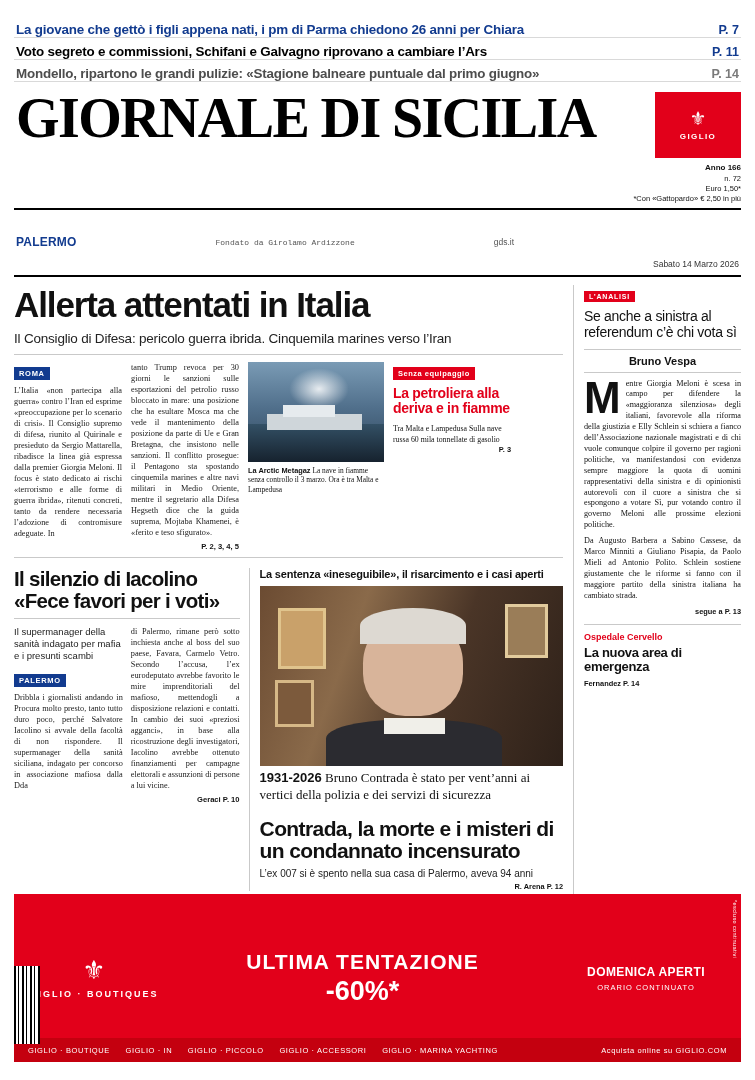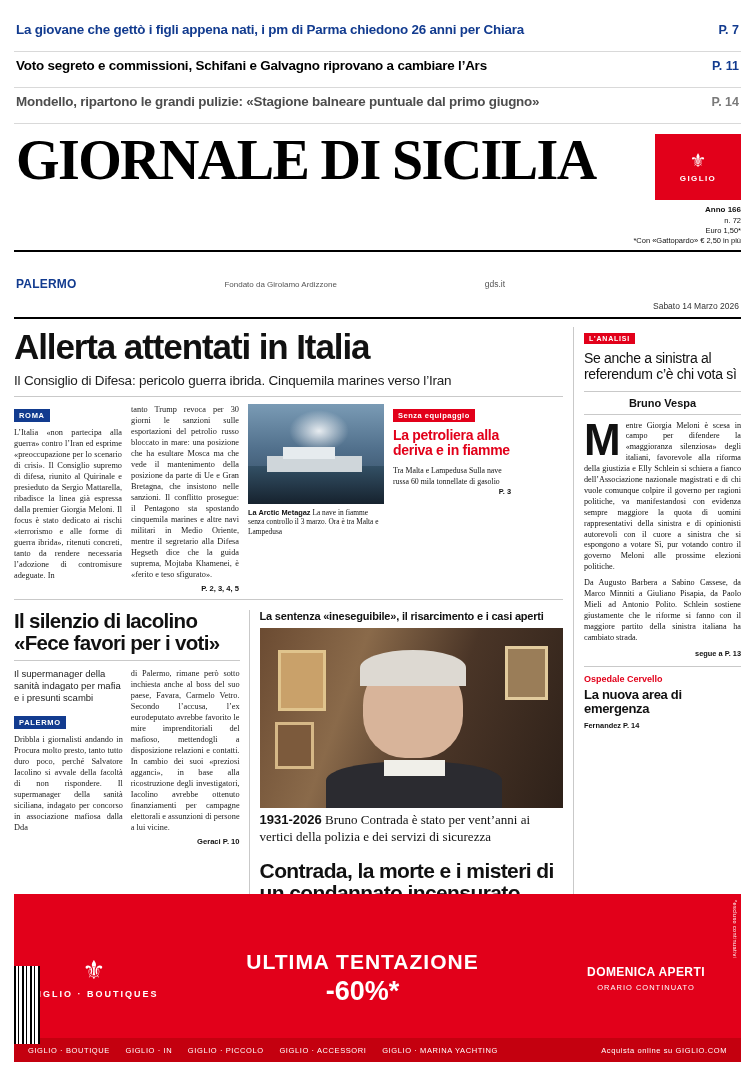--- a/index.html
+++ b/index.html
@@ -12,21 +12,21 @@
     color: #111;
     overflow: hidden;
   }
   .page { width: 755px; height: 1080px; position: relative; padding: 0 14px; }
 
   
   .teasers { padding-top: 16px; }
   .teaser {
     display: flex; align-items: baseline; justify-content: space-between;
     border-bottom: 1px solid #d9d9d9;
-    padding: 6px 2px 14px 2px;
+    padding: 6px 2px 0 2px;
   }
   .teaser:first-child { border-top: none; }
   .teaser .t-text { font-weight: bold; font-size: 13.4px; letter-spacing: -0.2px; }
   .teaser .t-page { font-weight: bold; font-size: 12.5px; white-space: nowrap; padding-left: 10px; }
   .t-blue { color: #123b8f; }
   .t-black { color: #000; }
   .t-gray { color: #4d4d4d; }
   .p-blue { color: #123b8f; }
   .p-gray { color: #7a7a7a; }
 
@@ -52,21 +52,21 @@
   .issue-info { text-align: right; font-size: 7.5px; line-height: 1.35; color: #111; margin-top: 5px; }
   .issue-info .anno { font-weight: bold; font-size: 8px; }
 
   .mast-rule { border-top: 2px solid #000; margin-top: 4px; }
   .mast-bar {
     display: flex; align-items: center; justify-content: space-between;
     border-bottom: 2px solid #000; padding: 5px 2px 6px 2px;
     font-size: 9px; color: #333;
   }
   .city { color: #123b8f; font-weight: bold; font-size: 12px; letter-spacing: 0.2px; }
-  .mast-bar .founder { font-size: 8px; color: #555; }
+  .mast-bar .founder { font-size: 8px; color: #555; font-family: Liberation Mono, monospace; }
   .mast-bar .site { font-size: 8.5px; color: #555; }
   .mast-bar .date { font-size: 8.5px; color: #333; margin-top: 44px; }
 
   
   .content { display: flex; margin-top: 8px; }
   .col-main { width: 560px; padding-right: 10px; border-right: 1px solid #c9c9c9; }
   .col-side { width: 167px; padding-left: 10px; }
 
   .headline {
     font-family: "Liberation Sans", sans-serif;

